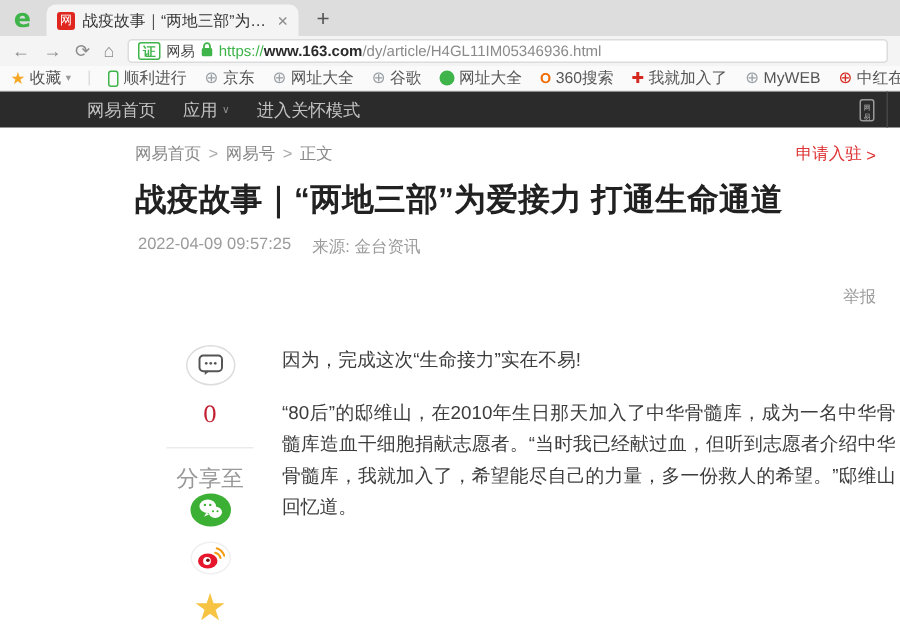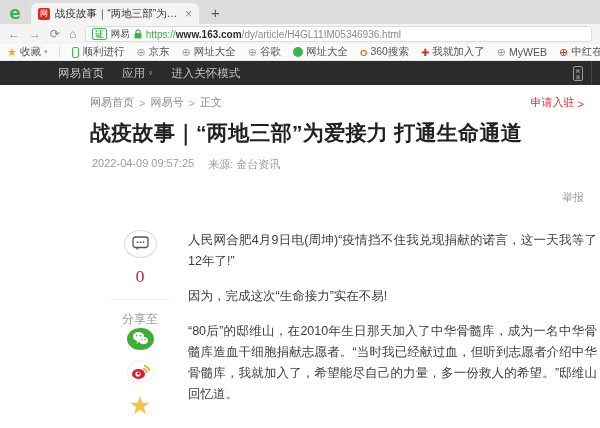--- a/index.html
+++ b/index.html
@@ -54,21 +54,21 @@
   .page-title { margin:9px 16px 0 90px; font-size:21px; font-weight:bold; color:#212121; letter-spacing:0.3px; white-space:nowrap; }
   .meta { margin:10px 16px 0 92px; display:flex; gap:14px; font-size:11px; color:#9b9b9b; }
   .meta .report { margin-left:auto;margin-top:33px; }
 
   
   .content { display:flex; margin-top:25px; flex:1; overflow:hidden; }
   .rail { width:96px; margin-left:92px; flex-shrink:0; display:flex; flex-direction:column; align-items:center; }
   .bubble { width:33px; height:33px; border:1px solid #dcdcdc; border-radius:50%; display:flex; align-items:center; justify-content:center; background:#fff; }
   .count { color:#c21f30; font-family:"DejaVu Serif","Liberation Serif",serif; font-size:15px; margin-top:10px; }
   .rail-div { width:58px; height:1px; background:#ebebeb; margin:13px 0 11px; }
-  .share-label { font-size:12px; color:#999; }
+  .share-label { font-size:15px; color:#999; }
   .share-ic { width:27px; height:27px; border-radius:50%; display:flex; align-items:center; justify-content:center; margin-bottom:10px; }
   .wechat { background:#3cb035; }
   .weibo { background:#fff; border:1px solid #f0f0f0; }
   .qzone { color:#f6c343; font-size:25px; line-height:25px; }
 
   .article { flex:1; padding-right:3px; font-size:12.5px; line-height:21px; color:#3c3c3c; overflow:hidden; }
   .article p { margin-bottom:14px; text-align:justify; }
 </style>
 </head>
 <body>
@@ -217,19 +217,18 @@
           <path d="M12.5 5.5 a5 5 0 0 1 3.5 3.5" stroke="#f39c12" stroke-width="1.4" fill="none" stroke-linecap="round"></path>
           <path d="M13.5 2.5 a8 8 0 0 1 5 5" stroke="#f39c12" stroke-width="1.4" fill="none" stroke-linecap="round"></path>
         </svg>
       </div>
       <div class="share-ic qzone">
         <span>★</span>
       </div>
     </div>
 
     <div class="article">
-      <p>人民网合肥4月9日电(周坤)“疫情挡不住我兑现捐献的诺言，这一天我等了12年了!”</p>
       <p>因为，完成这次“生命接力”实在不易!</p>
       <p>“80后”的邸维山，在2010年生日那天加入了中华骨髓库，成为一名中华骨髓库造血干细胞捐献志愿者。“当时我已经献过血，但听到志愿者介绍中华骨髓库，我就加入了，希望能尽自己的力量，多一份救人的希望。”邸维山回忆道。</p>
     </div>
   </div>
 
 </div>
 
 </body></html>

